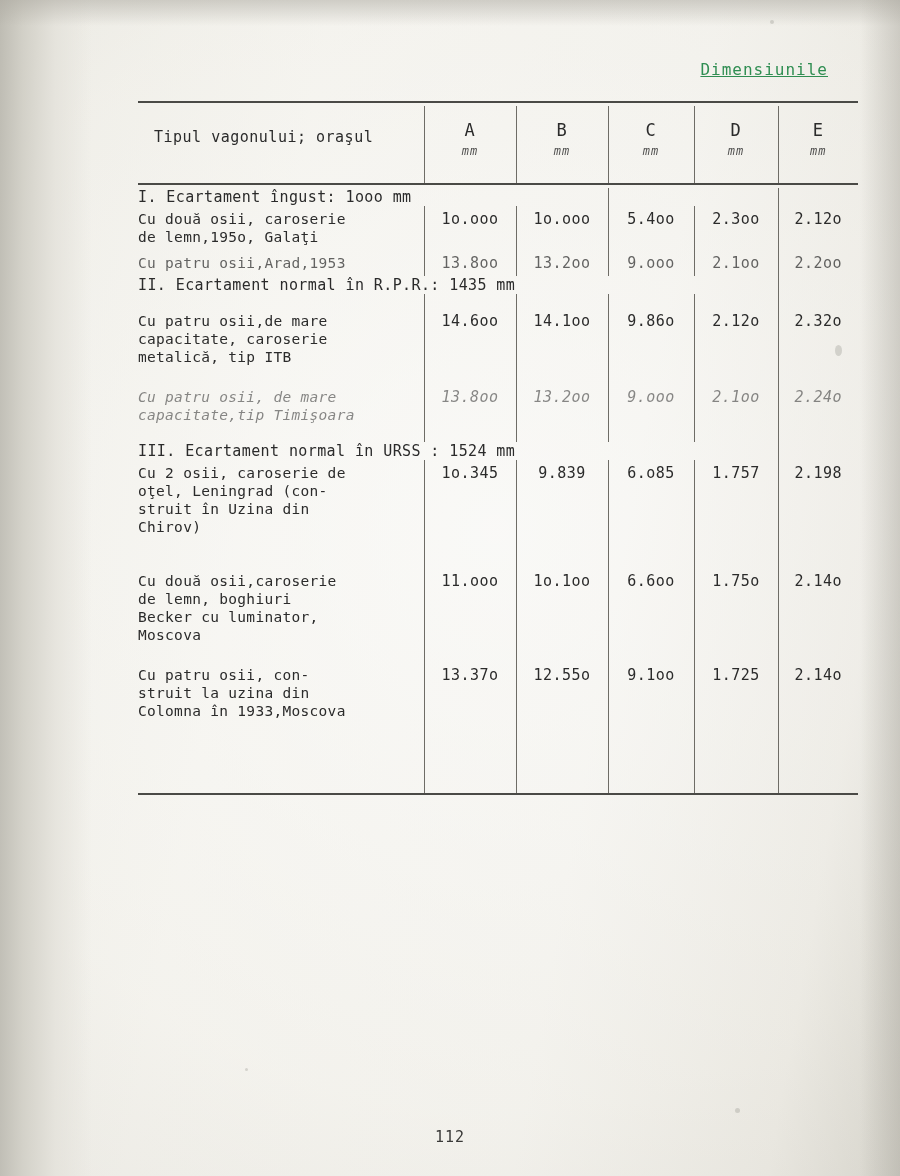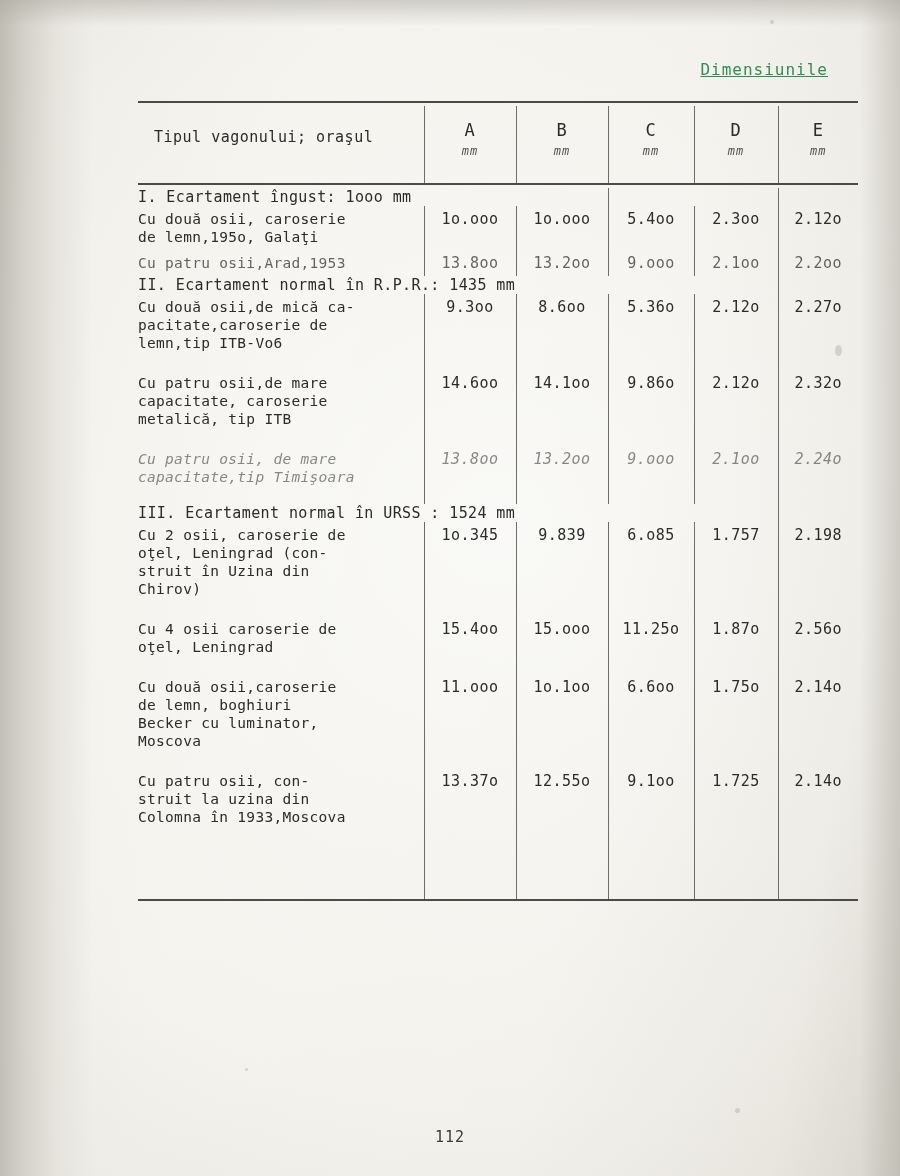--- a/index.html
+++ b/index.html
@@ -241,30 +241,20 @@
       <td class="num vline">2.1oo</td>
       <td class="num vline">2.2oo</td>
     </tr>
 
     <tr class="section-row">
       <td class="section-title" colspan="4">II. Ecartament normal în R.P.R.: 1435 mm</td>
       <td></td>
       <td class="vline"></td>
     </tr>
 
-    <tr class="body-row">
-      <td class="desc">Cu două osii,de mică ca-
-pacitate,caroserie de
-lemn,tip ITB-Vo6</td>
-      <td class="num vline">9.3oo</td>
-      <td class="num vline">8.6oo</td>
-      <td class="num vline">5.36o</td>
-      <td class="num vline">2.12o</td>
-      <td class="num vline">2.27o</td>
-    </tr>
 
     <tr class="gap">
       <td></td>
           <td class="vline"></td>
           <td class="vline"></td>
           <td class="vline"></td>
           <td class="vline"></td>
           <td class="vline"></td>
     </tr>
 
@@ -327,29 +317,20 @@
 
     <tr class="gap">
       <td></td>
           <td class="vline"></td>
           <td class="vline"></td>
           <td class="vline"></td>
           <td class="vline"></td>
           <td class="vline"></td>
     </tr>
 
-    <tr class="body-row">
-      <td class="desc">Cu 4 osii caroserie de
-oţel, Leningrad</td>
-      <td class="num vline">15.4oo</td>
-      <td class="num vline">15.ooo</td>
-      <td class="num vline">11.25o</td>
-      <td class="num vline">1.87o</td>
-      <td class="num vline">2.56o</td>
-    </tr>
 
     <tr class="gap">
       <td></td>
           <td class="vline"></td>
           <td class="vline"></td>
           <td class="vline"></td>
           <td class="vline"></td>
           <td class="vline"></td>
     </tr>
 

